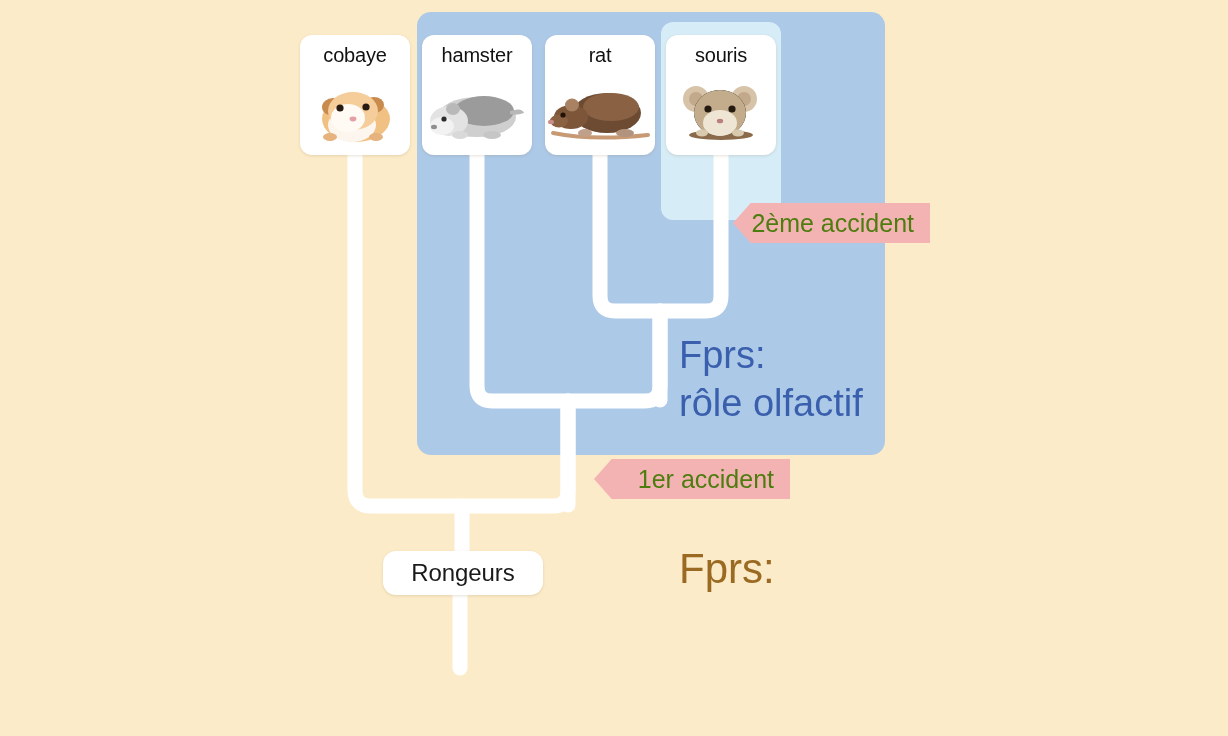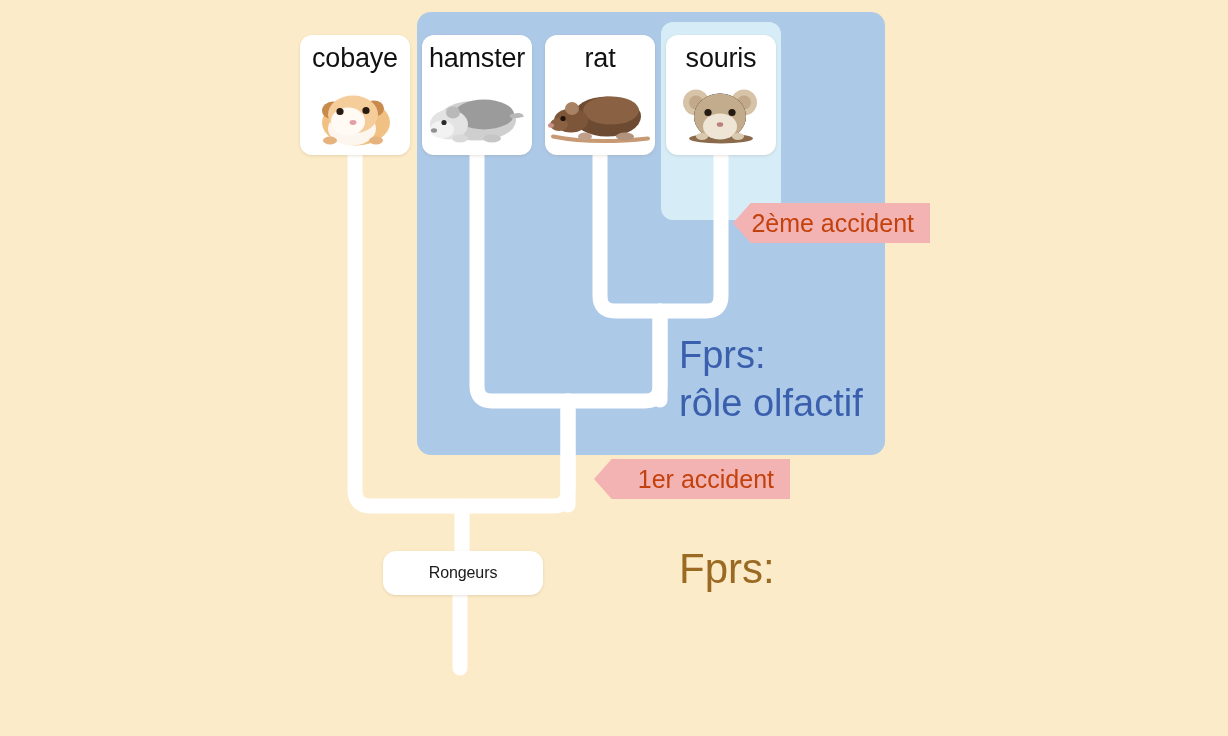--- a/index.html
+++ b/index.html
@@ -30,21 +30,21 @@
     position: absolute;
     background: #ffffff;
     border-radius: 12px;
     box-shadow: 0 1px 3px rgba(120,100,60,0.18);
     display: flex;
     flex-direction: column;
     align-items: center;
     overflow: hidden;
   }
   .card-label {
-    font-size: 27px;
+    font-size: 20px;
     color: #111111;
     line-height: 1;
     padding-top: 10px;
     letter-spacing: -0.2px;
     white-space: nowrap;
   }
   .card-art {
     flex: 1;
     width: 100%;
     position: relative;
@@ -54,32 +54,32 @@
   .node-box {
     position: absolute;
     background: #ffffff;
     border-radius: 13px;
     box-shadow: 0 1px 3px rgba(120,100,60,0.18);
     display: flex;
     align-items: center;
     justify-content: center;
   }
   .node-label {
-    font-size: 16px;
+    font-size: 24px;
     color: #1a1a1a;
     white-space: nowrap;
     letter-spacing: -0.1px;
   }
 
   .arrow-label {
     position: absolute;
     display: flex;
     align-items: center;
     justify-content: flex-end;
-    color: #c2410c;
+    color: #4d7c0f;
     font-size: 25px;
     white-space: nowrap;
     padding-right: 16px;
     box-sizing: border-box;
   }
   .arrow-shape {
     position: absolute;
     left: 0; top: 0; right: 0; bottom: 0;
     background: #f4b3b3;
     clip-path: polygon(0% 50%, 9% 0%, 100% 0%, 100% 100%, 9% 100%);

